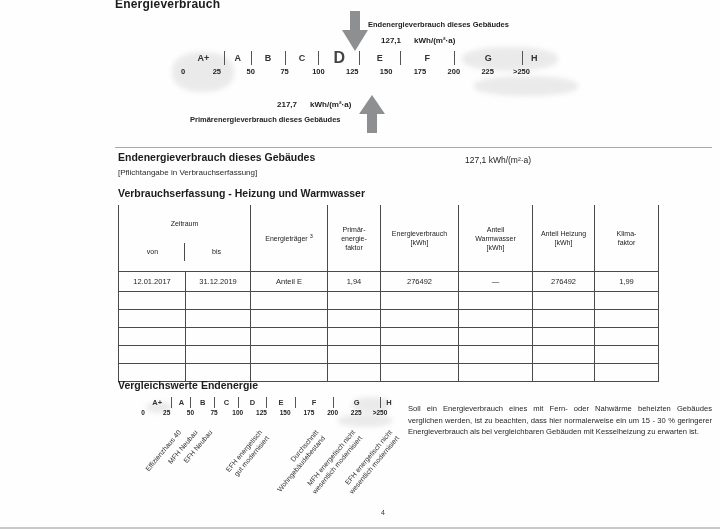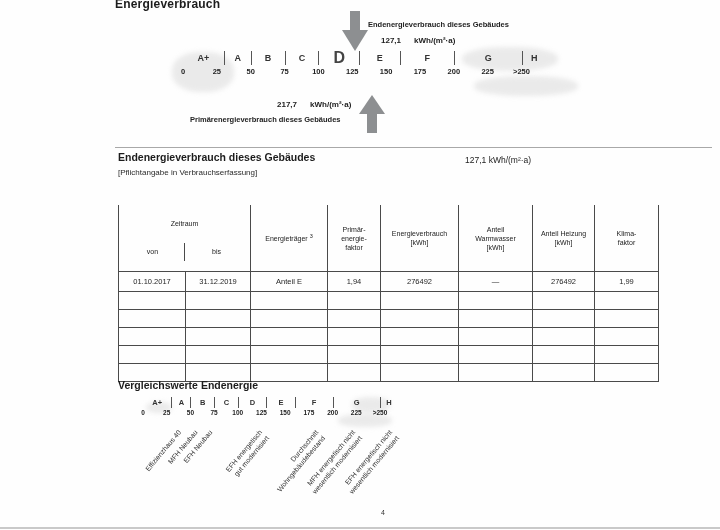--- a/index.html
+++ b/index.html
@@ -126,20 +126,21 @@
   <div class="prim-value">
     <span>217,7</span><span class="unit-gap">kWh/(m²·a)</span>
   </div>
   <div class="prim-label">Primärenergieverbrauch dieses Gebäudes</div>
 
   <div class="rule"></div>
   <div class="sec-title" id="end-title">Endenergieverbrauch dieses Gebäudes</div>
   <div id="end-value-right">127,1 kWh/(m²·a)</div>
   <div id="end-note">[Pflichtangabe in Verbrauchserfassung]</div>
 
+  <div class="sec-title" id="vb-title">Verbrauchserfassung - Heizung und Warmwasser</div>
   <table class="vb-table">
     <colgroup>
       <col style="width:67px">
         <col style="width:65px">
         <col style="width:77px">
         <col style="width:53px">
       <col style="width:78px">
         <col style="width:74px">
         <col style="width:62px">
         <col style="width:64px">
@@ -163,21 +164,21 @@
 Warmwasser
 [kWh]</th>
         <th>Anteil Heizung
 [kWh]</th>
         <th>Klima-
 faktor</th>
       </tr>
     </thead>
     <tbody id="vb-body">
         <tr>
-          <td>01.10.2017</td>
+          <td>12.01.2017</td>
           <td>31.12.2019</td>
           <td>Anteil E</td>
           <td>1,94</td>
           <td>276492</td>
           <td>—</td>
           <td>276492</td>
           <td>1,99</td>
         </tr>
         <tr>
           <td></td>
@@ -291,16 +292,17 @@
       </div>
       <div class="rlabel" style="left: 387.584px;">
         <div class="inner">
           <div>EFH energetisch nicht</div>
           <div>wesentlich modernisiert</div>
         </div>
       </div>
     </div>
   <div class="footnote-mark">4</div>
   <div class="vgl-text" id="vgl-text">
+      <p>Soll ein Energieverbrauch eines mit Fern- oder Nahwärme beheizten Gebäudes verglichen werden, ist zu beachten, dass hier normalerweise ein um 15 - 30 % geringerer Energieverbrauch als bei vergleichbaren Gebäuden mit Kesselheizung zu erwarten ist.</p>
     </div>
 
   <div class="page-bottom-edge"></div>
 </div>
 
 </body></html>

